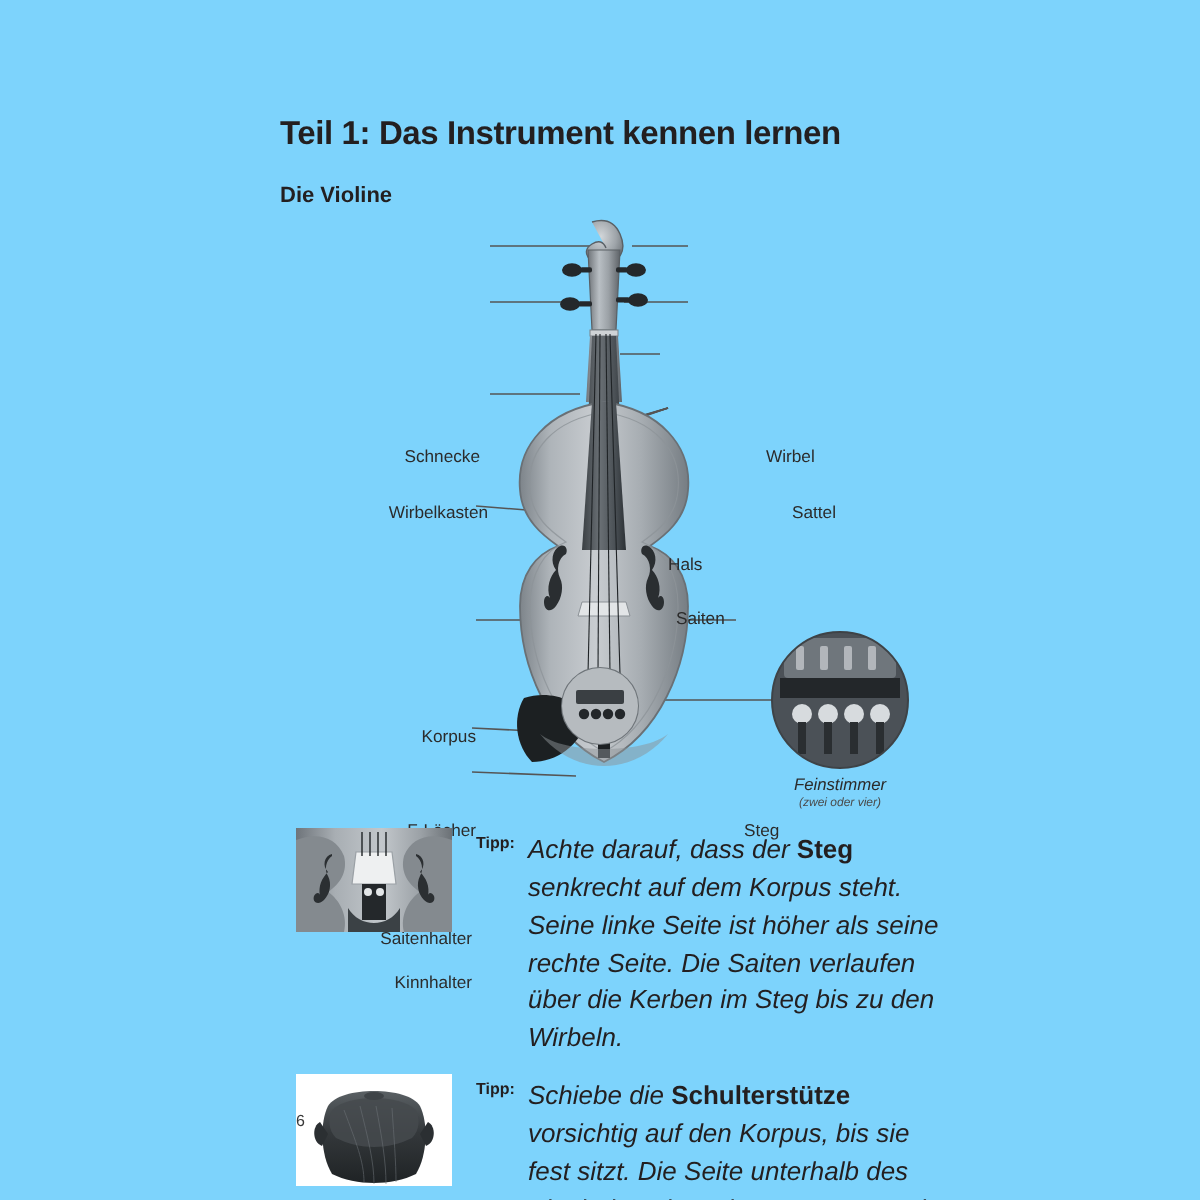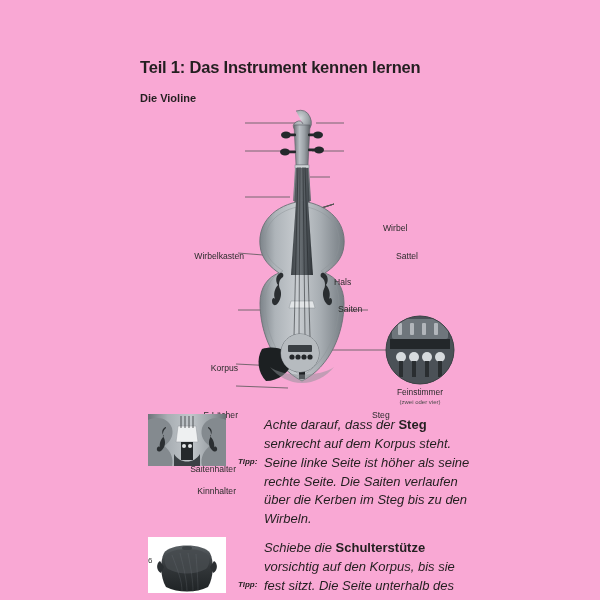--- a/index.html
+++ b/index.html
@@ -12,21 +12,21 @@
     width: 600px;
     height: 600px;
     position: relative;
     overflow: hidden;
     font-family: "Liberation Sans", sans-serif;
     color: #231f20;
   }
   .page {
     position: absolute;
     inset: 0;
-    background: #f9a8d4;
+    background: #7dd3fc;
   }
 
   
   .chapter-title {
     position: absolute;
     left: 140px;
     top: 58px;
     font-size: 16.5px;
     font-weight: bold;
     letter-spacing: -0.2px;
@@ -62,20 +62,21 @@
     line-height: 1;
   }
   .lbl.right { text-align: left; }
   .lbl.left  { text-align: right; }
 
   .inset-caption {
     position: absolute;
     text-align: center;
     white-space: nowrap;
     line-height: 1.15;
+    font-style: italic;
   }
   .inset-caption .cap-main {
     font-size: 8.4px;
     color: #2b2b2b;
     display: block;
   }
   .inset-caption .cap-sub {
     font-size: 6px;
     color: #4a4a4a;
     display: block;
@@ -101,25 +102,23 @@
   }
   .tip-thumb svg { display: block; }
   .tip-body {
     display: flex;
     flex: 1 1 auto;
     padding-top: 2px;
   }
   .tip-label {
     font-size: 8px;
     font-weight: bold;
-    font-style: italic;
     flex: 0 0 26px;
     color: #231f20;
     line-height: 1.45;
-    margin-top: 40px;
   }
   .tip-text {
     font-size: 13px;
     font-style: italic;
     line-height: 1.45;
     color: #231f20;
   }
   .tip-text b { font-style: normal; font-weight: bold; }
 
   
@@ -306,20 +305,21 @@
             <rect x="399" y="256" width="4" height="16"></rect>
             <rect x="412" y="256" width="4" height="16"></rect>
             <rect x="425" y="256" width="4" height="16"></rect>
             <rect x="438" y="256" width="4" height="16"></rect>
           </g>
         </g>
         <circle cx="420" cy="245" r="34" fill="none" stroke="#3e4347" stroke-width="1"></circle>
       </g>
     </svg>
 
+    <div class="lbl left" style="left:60px; top:119px; width:180px;">Schnecke</div>
     <div class="lbl left" style="left:64px; top:147px; width:180px;">Wirbelkasten</div>
     <div class="lbl left" style="left:58px; top:259px; width:180px;">Korpus</div>
     <div class="lbl left" style="left:58px; top:306px; width:180px;">F-Löcher</div>
     <div class="lbl left" style="left:56px; top:360px; width:180px;">Saitenhalter</div>
     <div class="lbl left" style="left:56px; top:382px; width:180px;">Kinnhalter</div>
 
     <div class="lbl right" style="left:348px; top:119px;margin-left:35px;">Wirbel</div>
     <div class="lbl right" style="left:348px; top:147px;padding-left:48px;">Sattel</div>
     <div class="lbl right" style="left:334px; top:173px;">Hals</div>
     <div class="lbl right" style="left:338px; top:200px;">Saiten</div>

